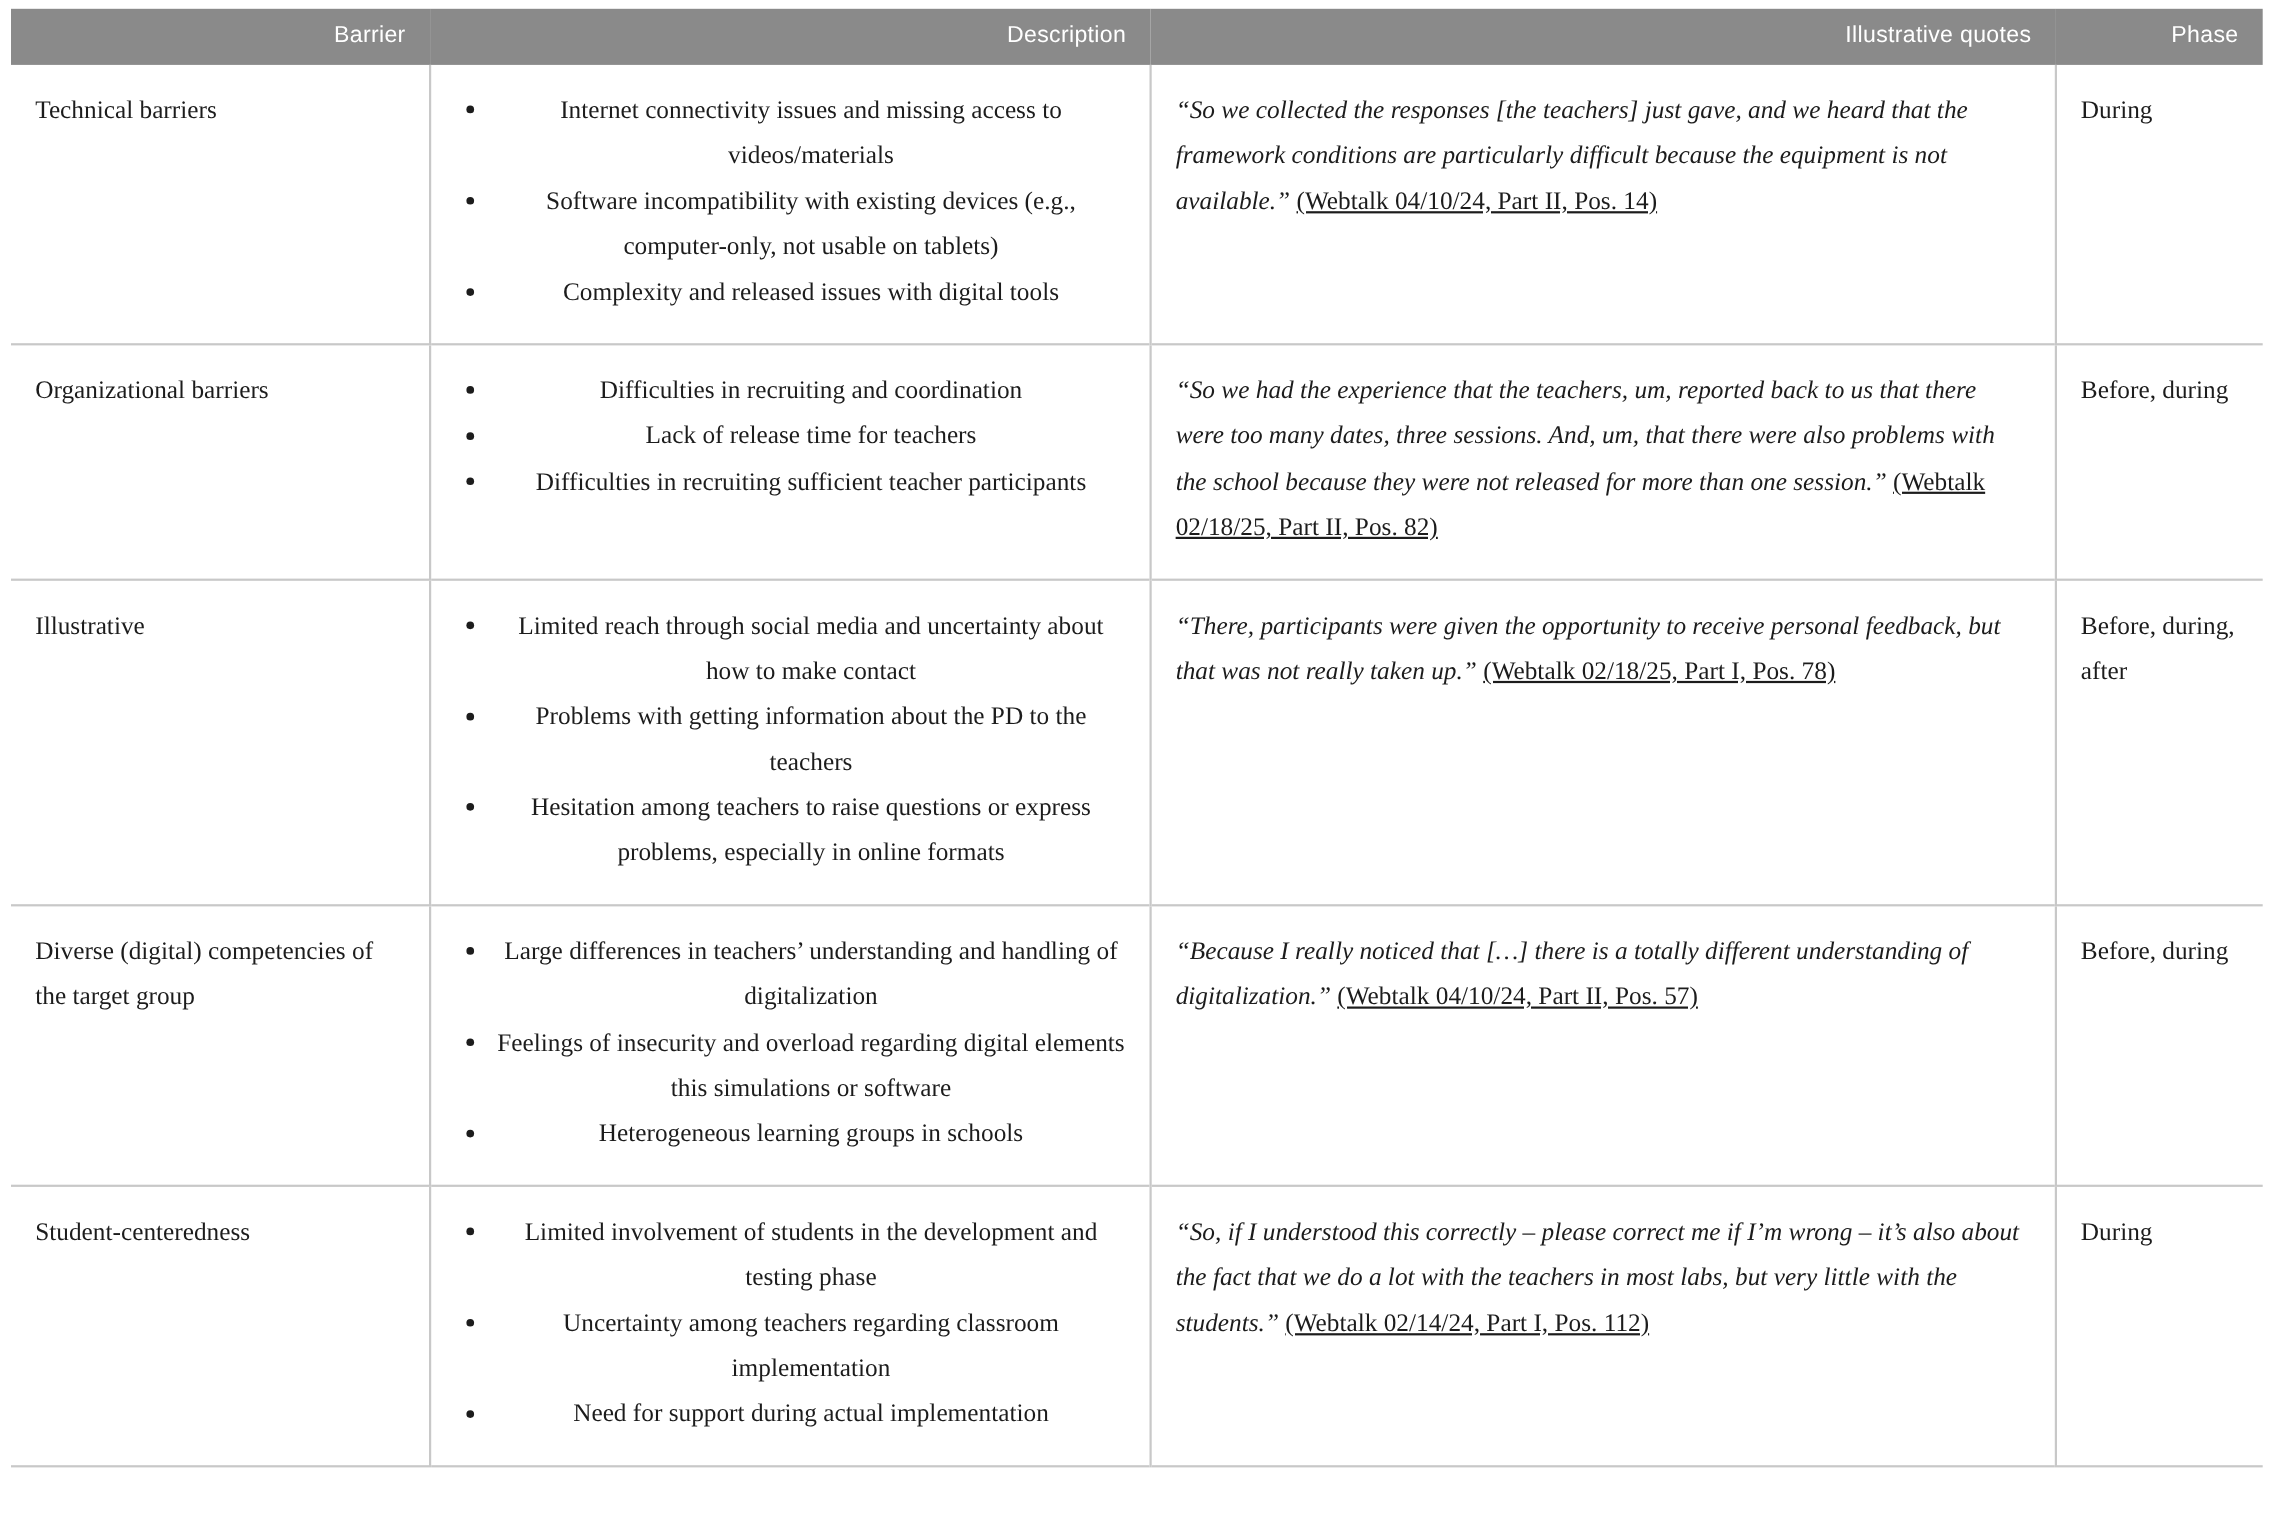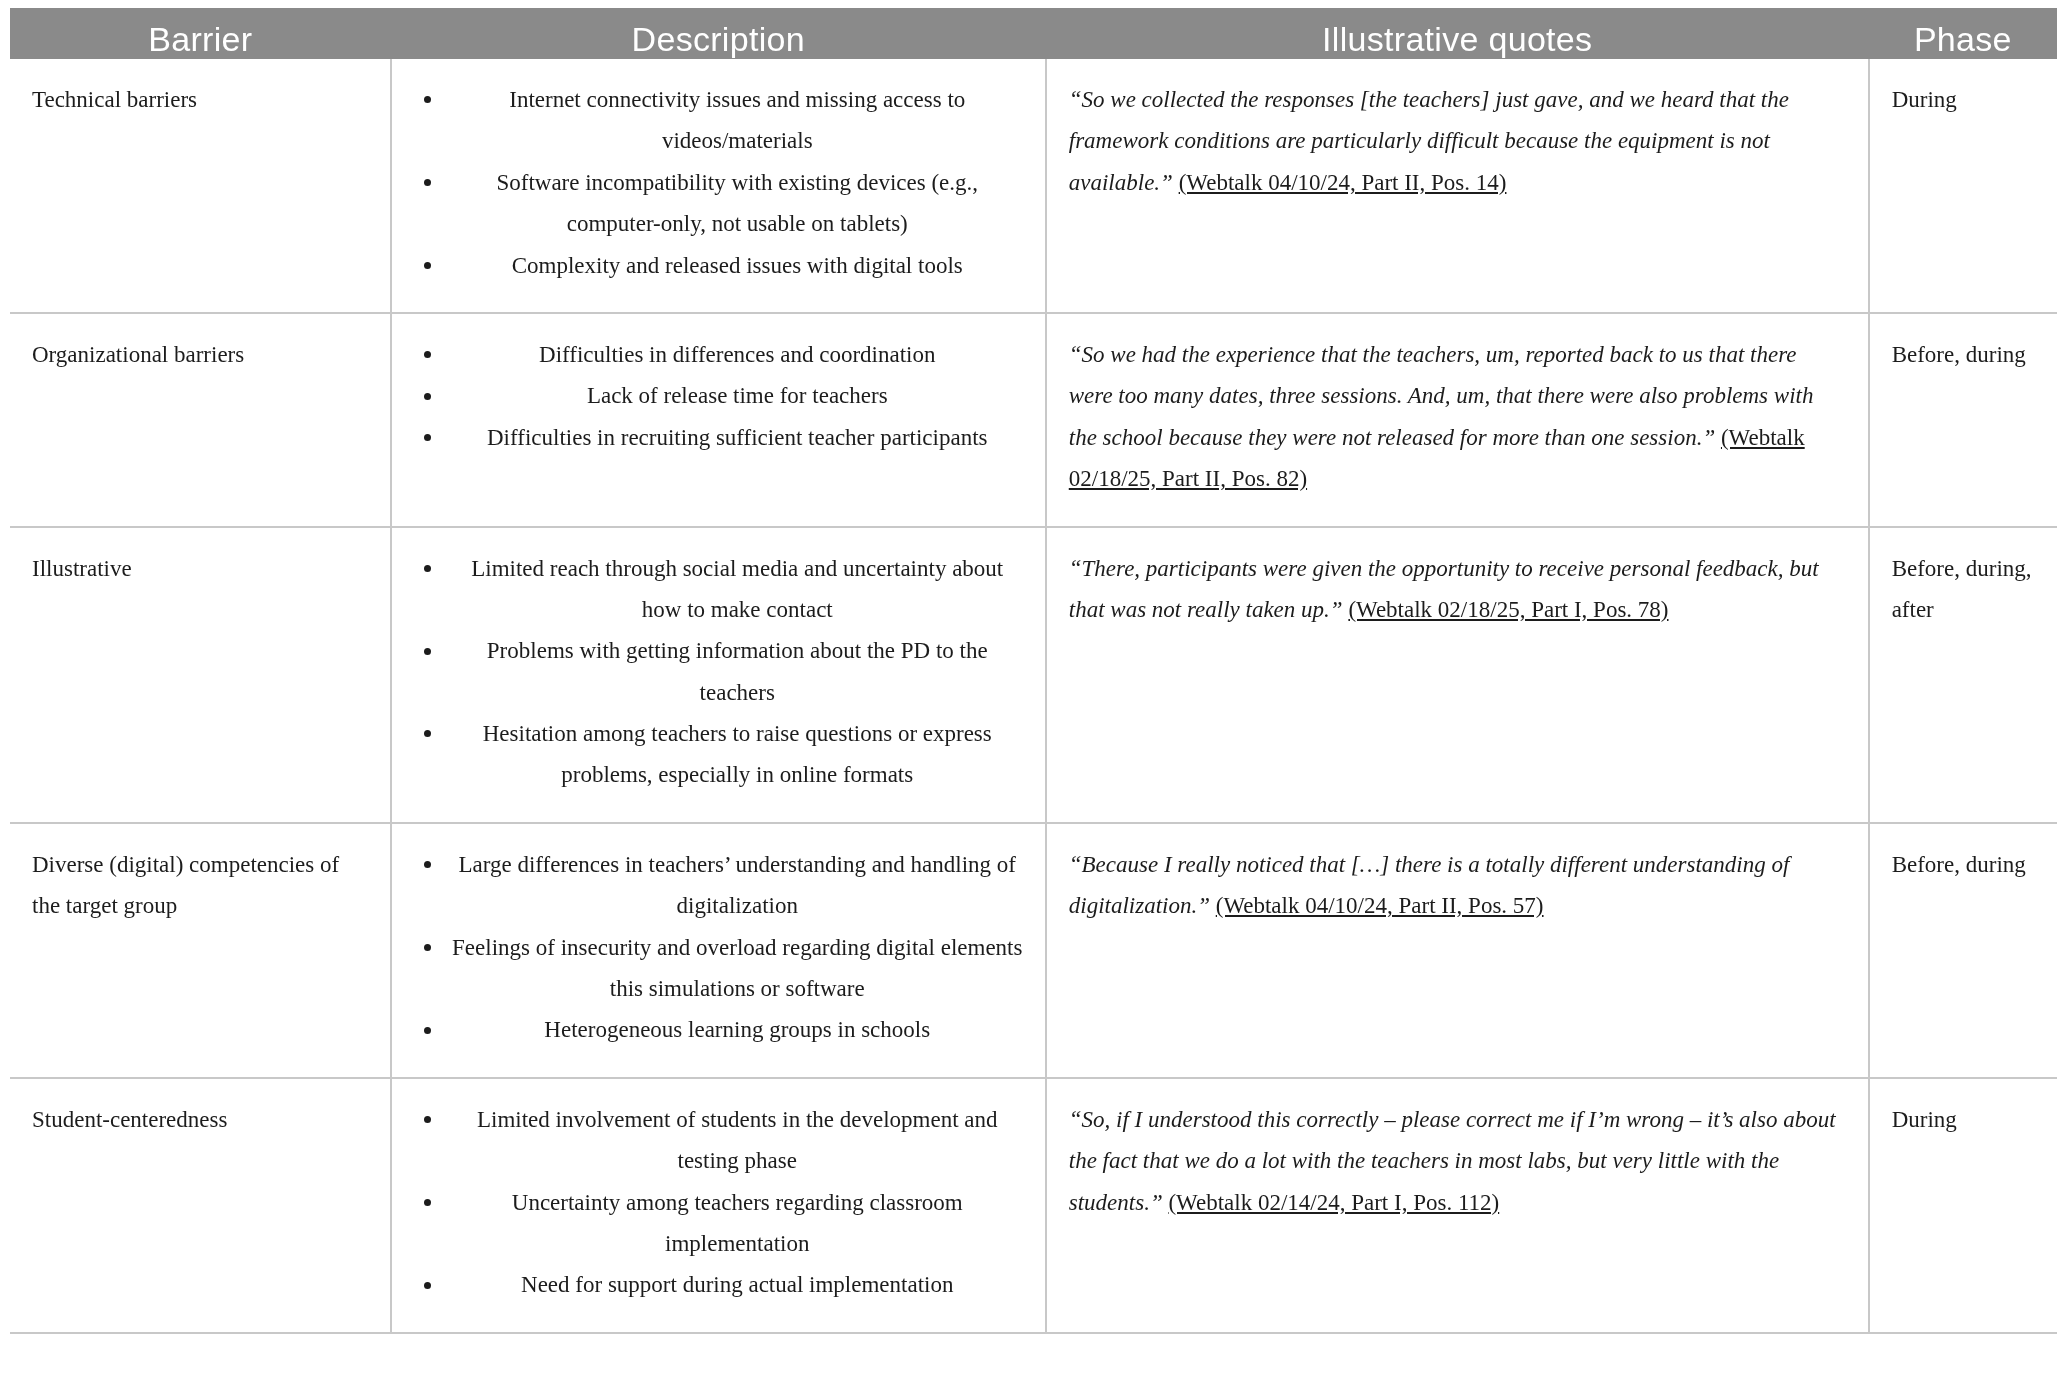--- a/index.html
+++ b/index.html
@@ -15,23 +15,23 @@
     width: 100%;
     border-collapse: collapse;
     table-layout: fixed;
     border-bottom: 2px solid var(--border, #c8c8c8);
   }
   thead th {
     background: var(--header-bg, #8a8a8a);
     color: var(--header-text, #ffffff);
     font-family: "Liberation Sans", sans-serif;
     font-weight: 400;
-    font-size: 34px;
-    text-align: center;
-    padding: 12px 22px 0 22px;
+    font-size: 21px;
+    text-align: right;
+    padding: 12px 22px 15px 22px;
     letter-spacing: 0.3px;
   }
   tbody td {
     vertical-align: top;
     padding: 20px 22px 26px 22px;
     font-size: 23px;
     line-height: 1.8;
   }
   tbody tr + tr td { border-top: 2px solid var(--border, #c8c8c8); }
   tbody td + td { border-left: 2px solid var(--border, #c8c8c8); }
@@ -80,21 +80,21 @@
             <li>Complexity and released issues with digital tools</li>
           </ul>
         </td>
     <td class="cell-quote"><span class="quote-text">“So we collected the responses [the teachers] just gave, and we heard that the framework conditions are particularly difficult because the equipment is not available.”</span> <span class="quote-cite">(Webtalk 04/10/24, Part II, Pos. 14)</span></td>
     <td class="cell-phase"><span>During</span></td>
   </tr>
       <tr>
     <td class="cell-barrier"><span>Organizational barriers</span></td>
     <td class="cell-desc">
           <ul class="desc-list">
-            <li>Difficulties in differences and coordination</li>
+            <li>Difficulties in recruiting and coordination</li>
             <li>Lack of release time for teachers</li>
             <li>Difficulties in recruiting sufficient teacher participants</li>
           </ul>
         </td>
     <td class="cell-quote"><span class="quote-text">“So we had the experience that the teachers, um, reported back to us that there were too many dates, three sessions. And, um, that there were also problems with the school because they were not released for more than one session.”</span> <span class="quote-cite">(Webtalk 02/18/25, Part II, Pos. 82)</span></td>
     <td class="cell-phase"><span>Before, during</span></td>
   </tr>
       <tr>
     <td class="cell-barrier"><span>Illustrative</span></td>
     <td class="cell-desc">

